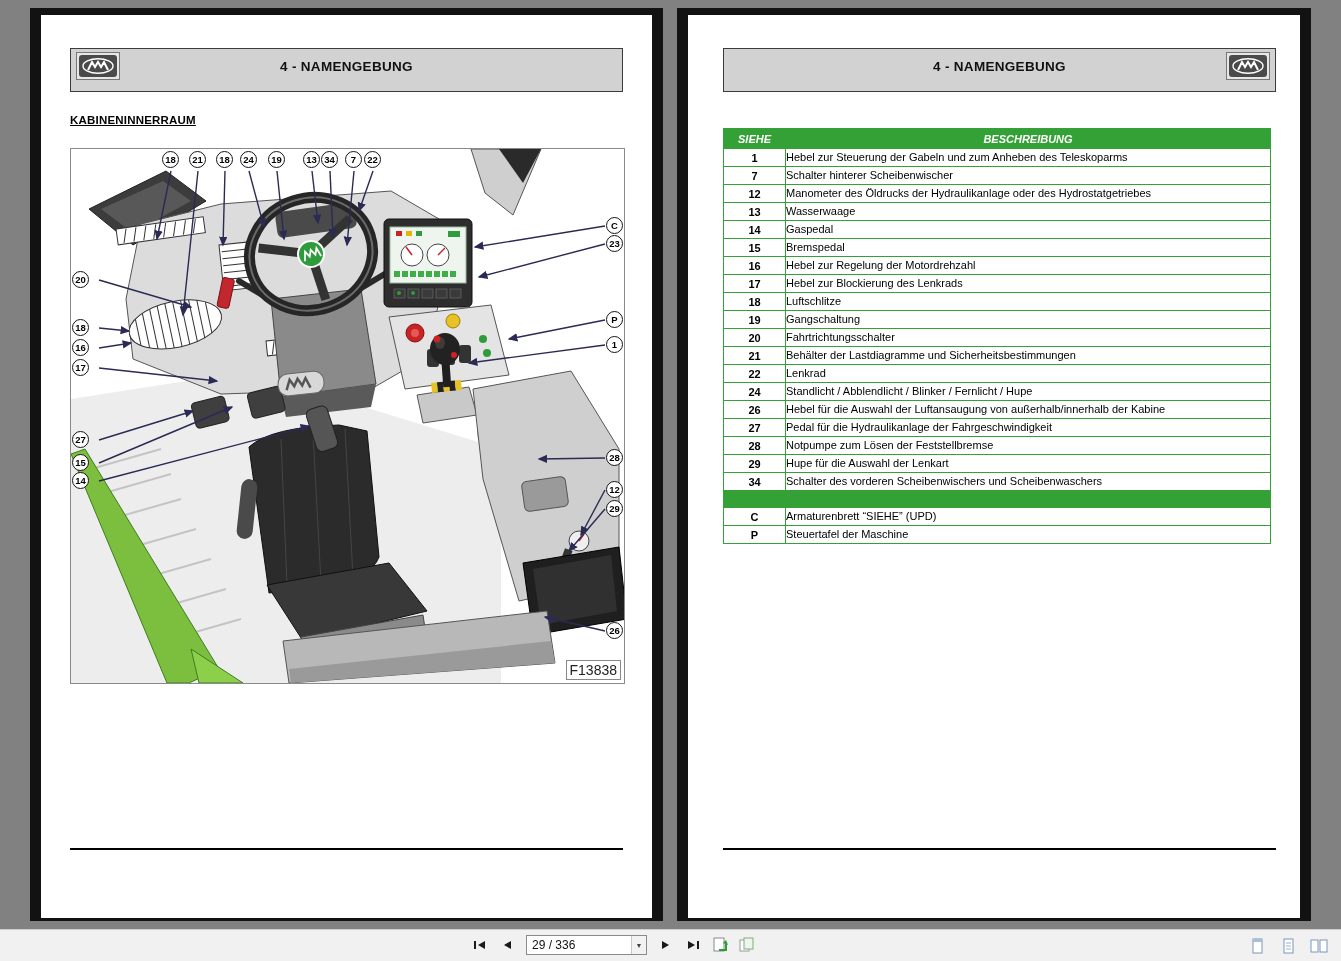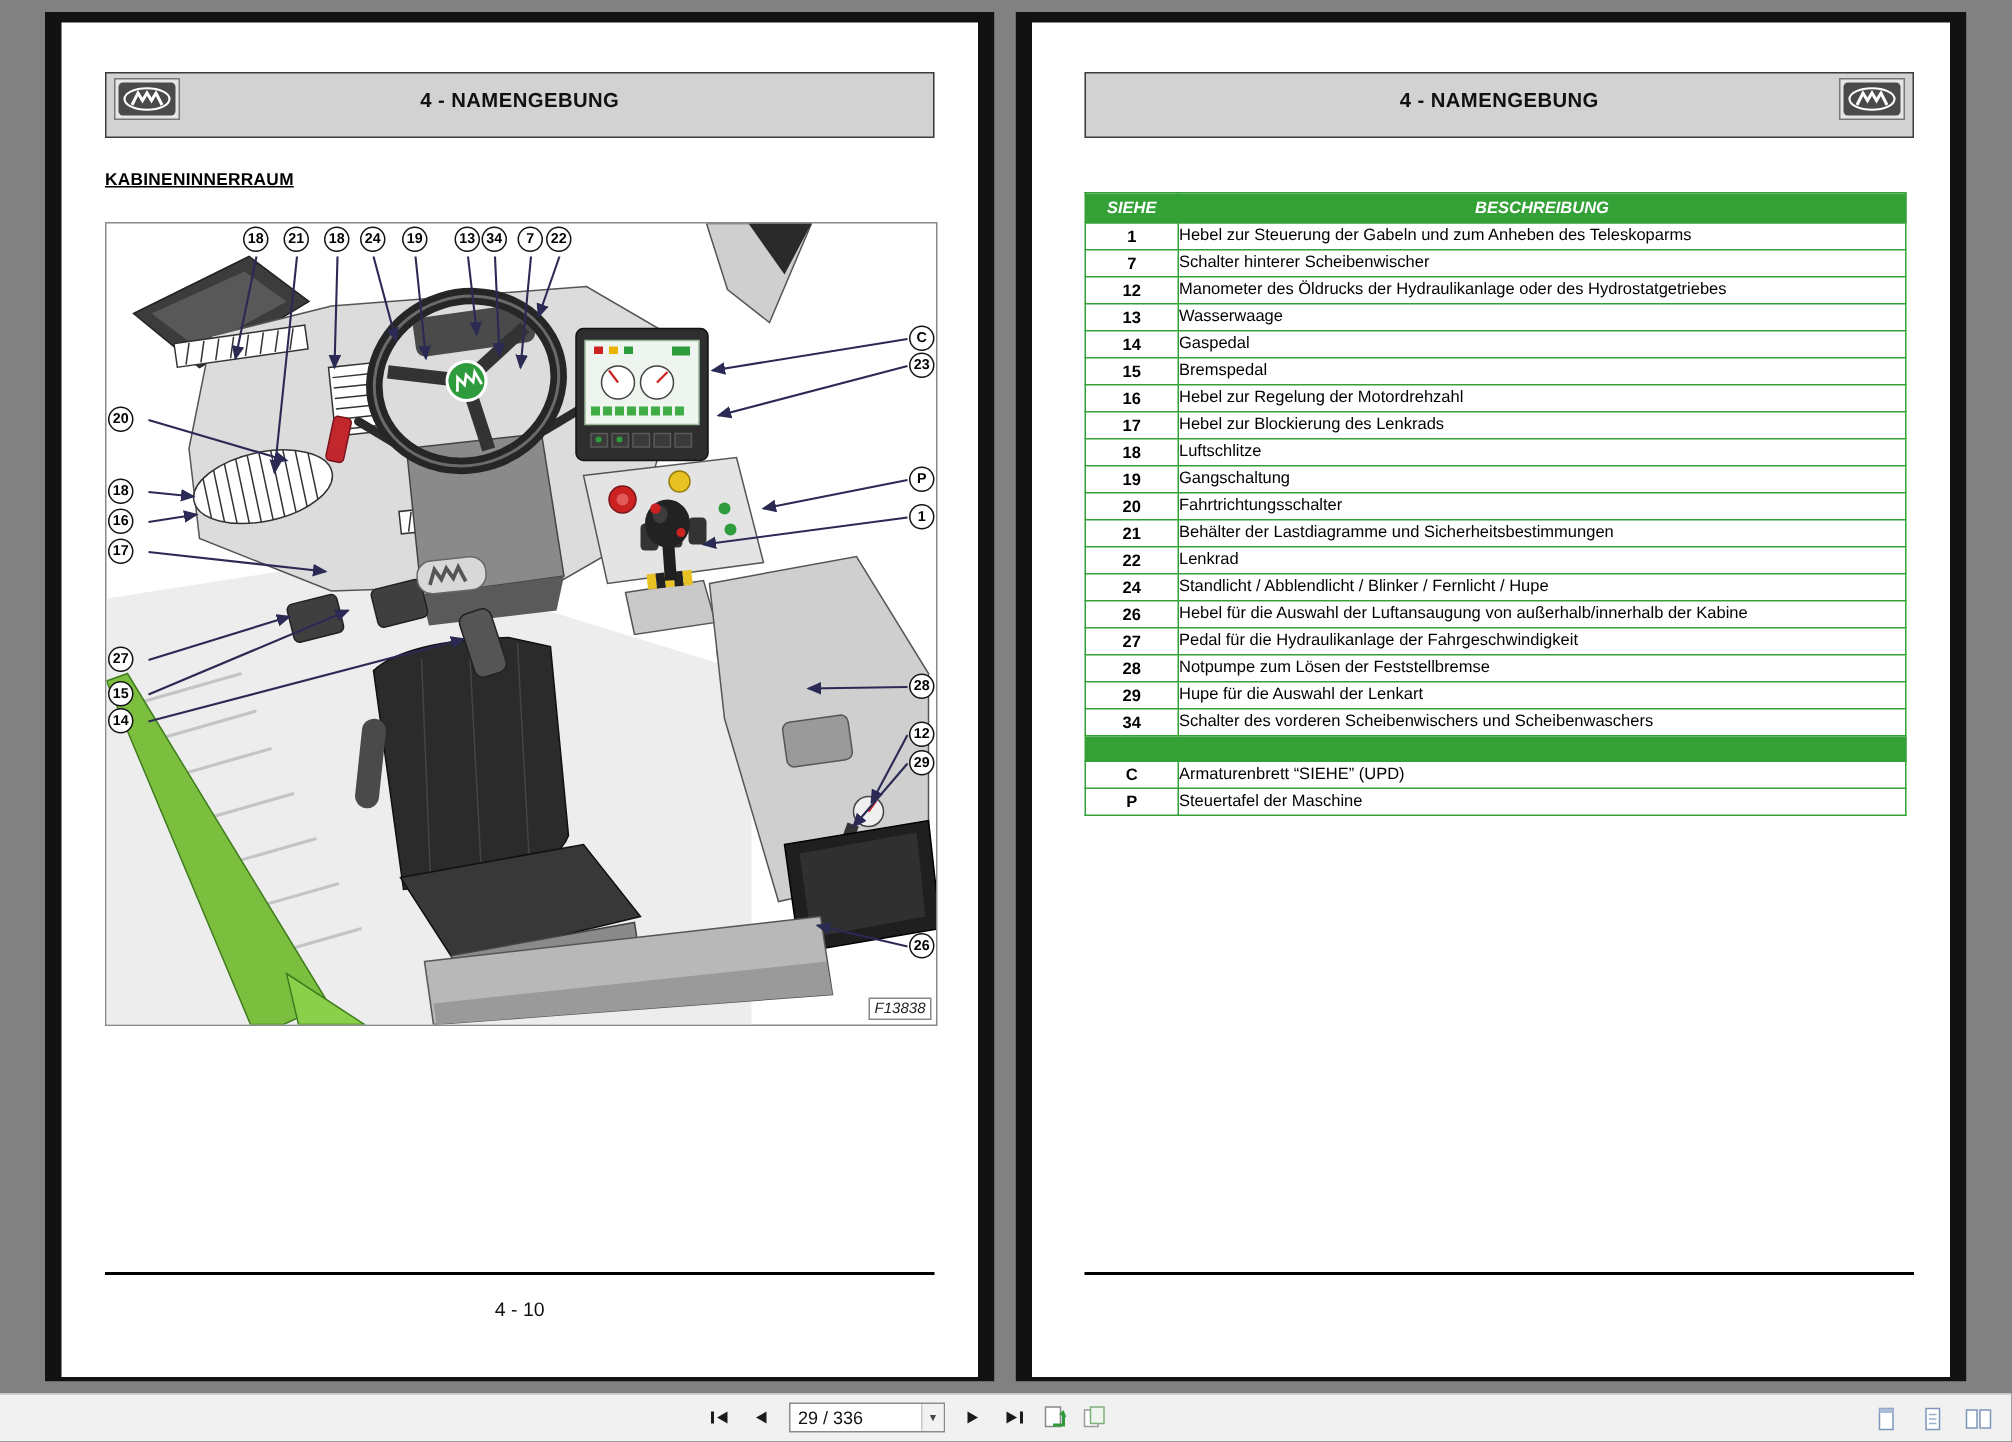--- a/index.html
+++ b/index.html
@@ -43,21 +43,21 @@
   }
   .figure svg.art{position:absolute;left:0;top:0;}
   .co{
     position:absolute;width:17px;height:17px;border:1.6px solid #141414;border-radius:50%;
     background:#fff;box-sizing:border-box;z-index:6;
     display:flex;align-items:center;justify-content:center;
     font-size:9.5px;font-weight:bold;color:#000;
   }
   .fig-ref{
     position:absolute;right:3px;bottom:3px;border:1px solid #888;background:#fff;
-    font-size:10px;color:#222;padding:1px 3px;z-index:6;font-style:italic;
+    font-size:14px;color:#222;padding:1px 3px;z-index:6;
   }
   .footer-rule{position:absolute;height:2px;background:#000;}
   .page-num{
     position:absolute;left:0;right:0;text-align:center;font-size:13px;color:#111;
   }
 
   
   table.desc{
     position:absolute;border-collapse:collapse;table-layout:fixed;
     font-size:11px;color:#000;
@@ -77,21 +77,21 @@
     position:absolute;left:0;right:0;bottom:0;height:31px;background:#f1f1f1;
     border-top:1px solid #cfcfcf;
   }
   .nav-group{position:absolute;left:468px;top:4px;display:flex;align-items:center;gap:3px;}
   .view-group{position:absolute;right:10px;top:5px;display:flex;align-items:center;gap:7px;}
   .tbtn{
     width:24px;height:22px;display:flex;align-items:center;justify-content:center;
     background:none;border:none;padding:0;cursor:pointer;
   }
   .pagebox{
-    display:flex;align-items:stretch;width:104px;height:20px;box-sizing:border-box;
+    display:flex;align-items:stretch;width:121px;height:20px;box-sizing:border-box;
     background:#fff;border:1px solid #8a8a8a;margin:0 4px;
   }
   .pagebox input{
     flex:1;min-width:0;border:none;outline:none;background:transparent;
     font-family:"Liberation Sans",sans-serif;font-size:12px;padding:0 5px;color:#111;
   }
   .dd-btn{
     width:15px;border:none;border-left:1px solid #c8c8c8;background:#f2f2f2;
     display:flex;align-items:center;justify-content:center;cursor:pointer;padding:0;
     font-size:7px;color:#444;
@@ -370,21 +370,20 @@
     <div class="co" style="left:535px;top:187px">1</div>
     <div class="co" style="left:535px;top:300px">28</div>
     <div class="co" style="left:535px;top:332px">12</div>
     <div class="co" style="left:535px;top:351px">29</div>
     <div class="co" style="left:535px;top:473px">26</div>
 
     <div class="fig-ref">F13838</div>
   </div>
 
   <div class="footer-rule" style="left:29px;top:833px;width:553px;"></div>
-  <div class="page-num" style="top:850px;">4 - 10</div>
 </div>
 
 <div class="page" id="page-right">
 
   <div class="hdr-bar" style="left:35px;top:33px;width:553px;">
     <div class="hdr-title">4 - NAMENGEBUNG</div>
     <div class="logo-box" style="right:5px;">
       <div class="logo-inner">
         <svg width="32" height="16" viewBox="0 0 32 16">
           <ellipse cx="16" cy="8" rx="15" ry="7.2" fill="none" stroke="#fff" stroke-width="1.4"></ellipse>

